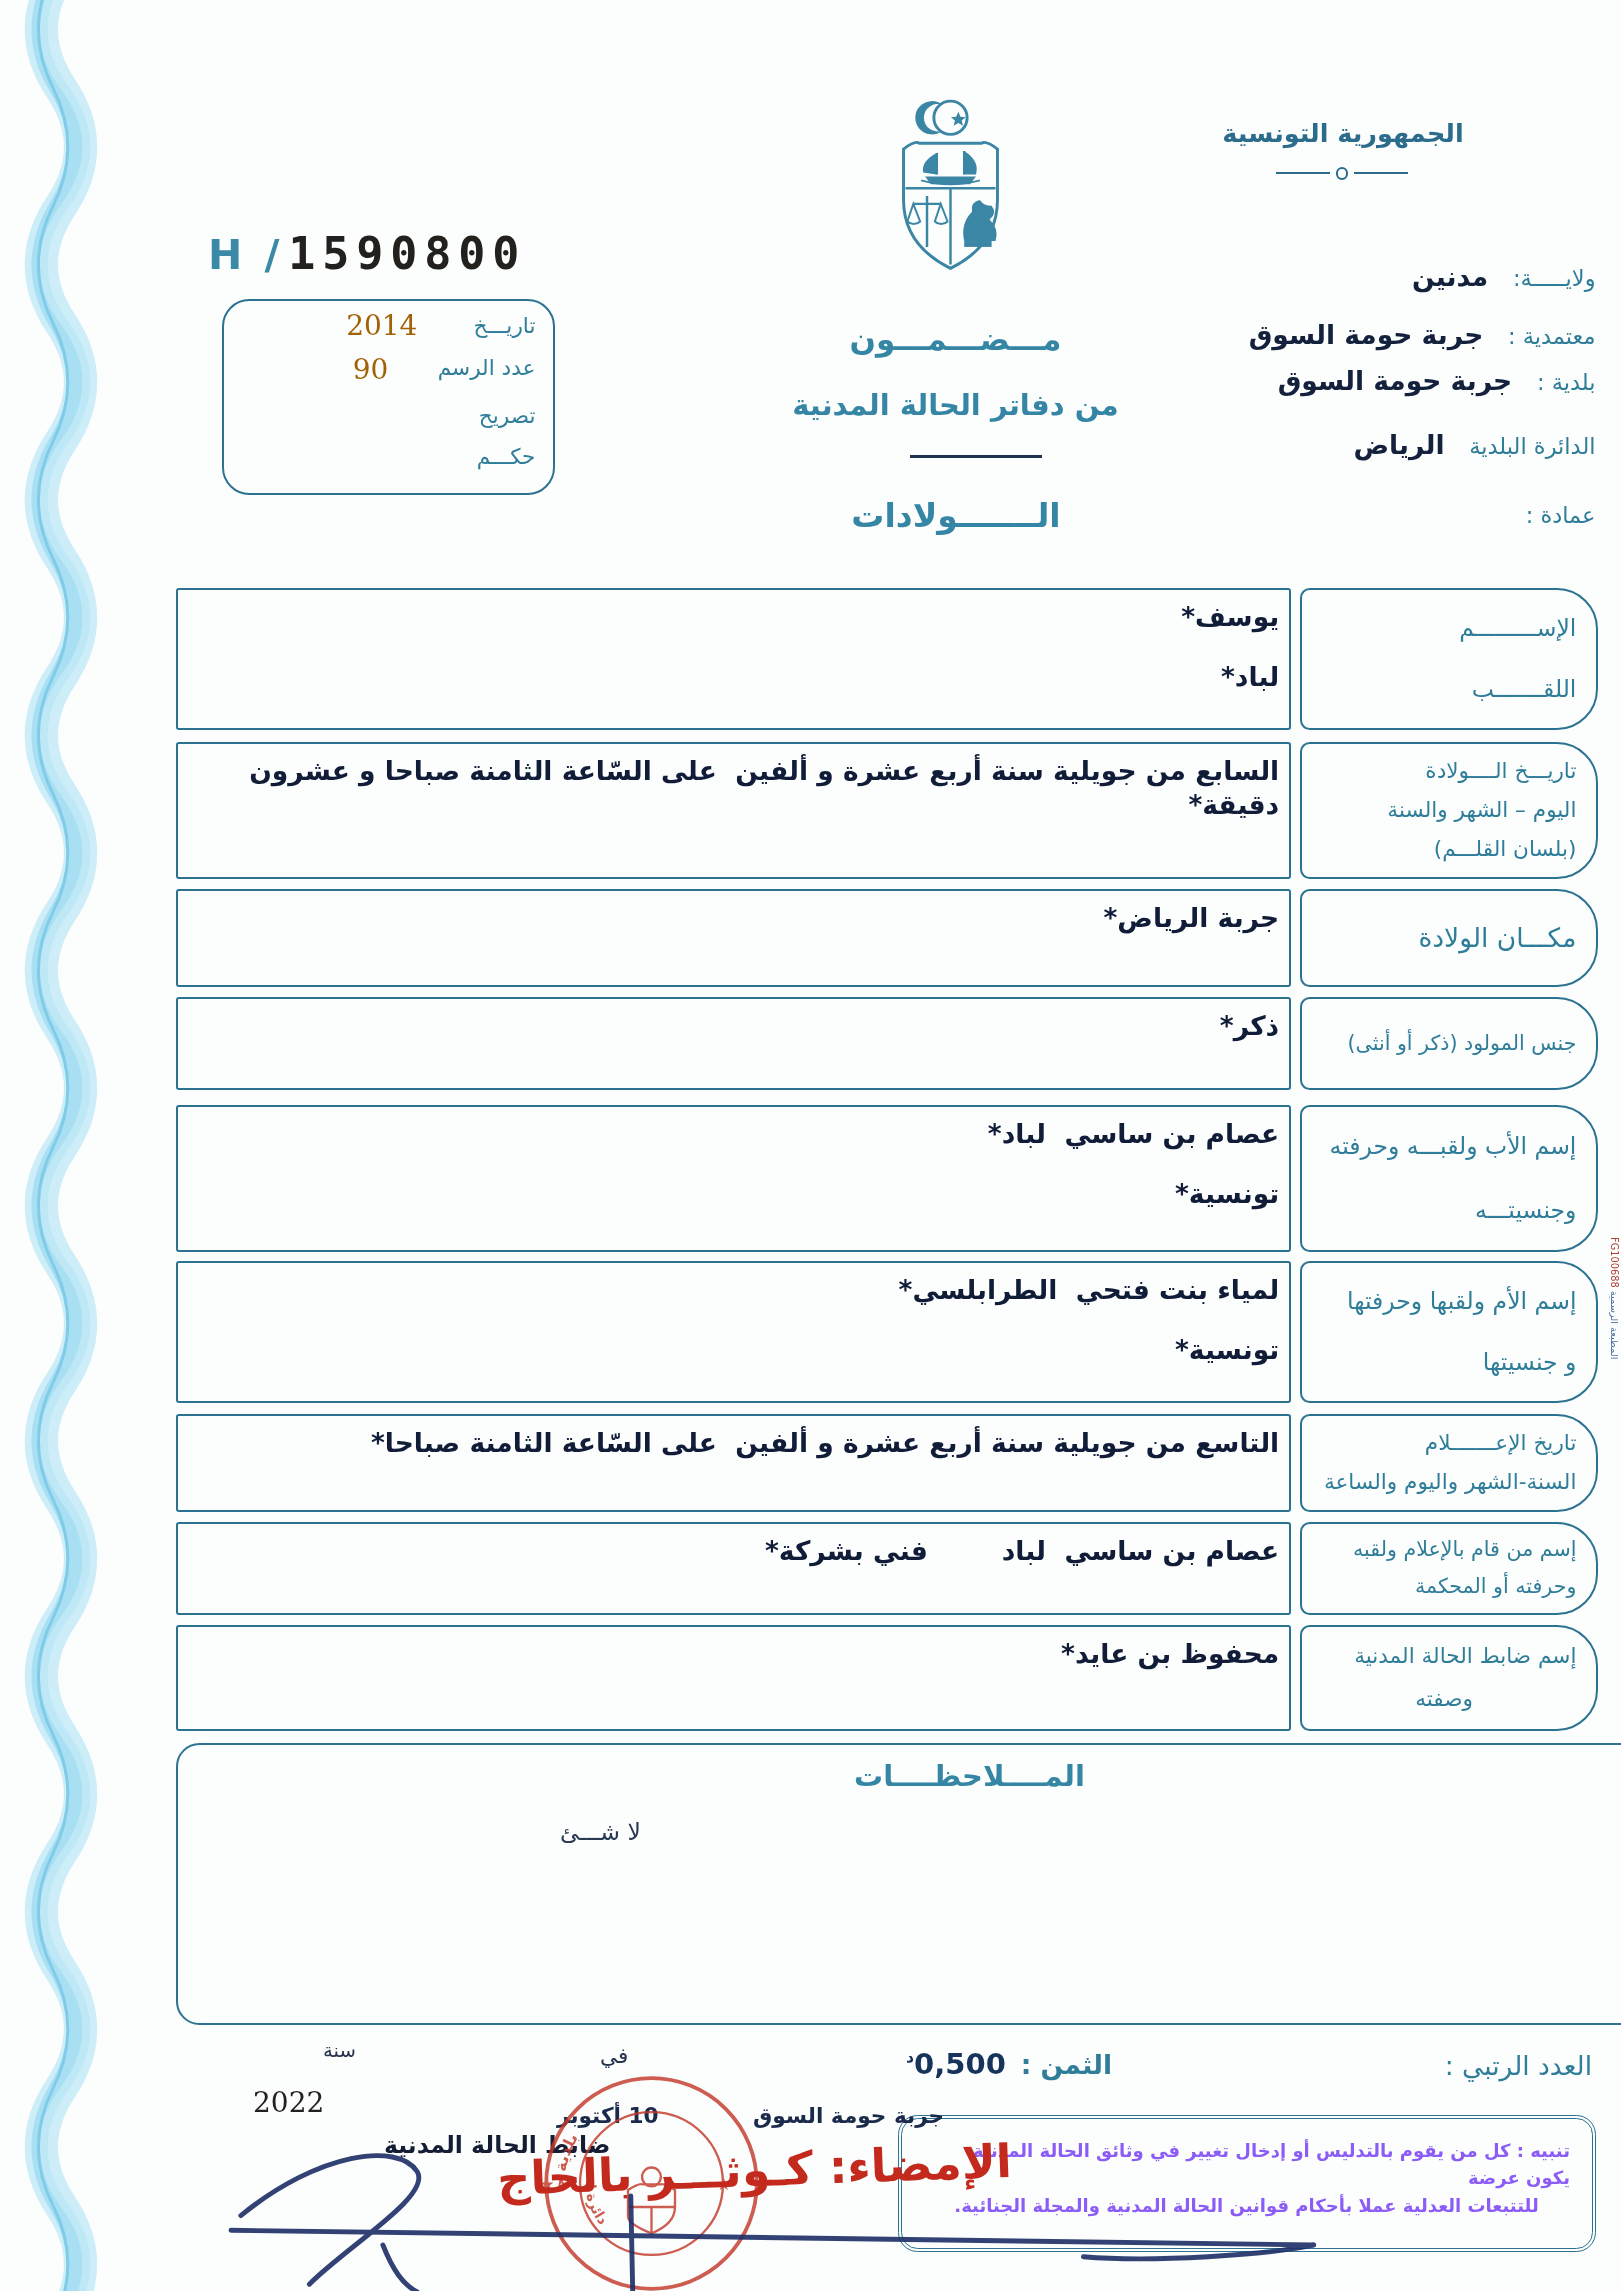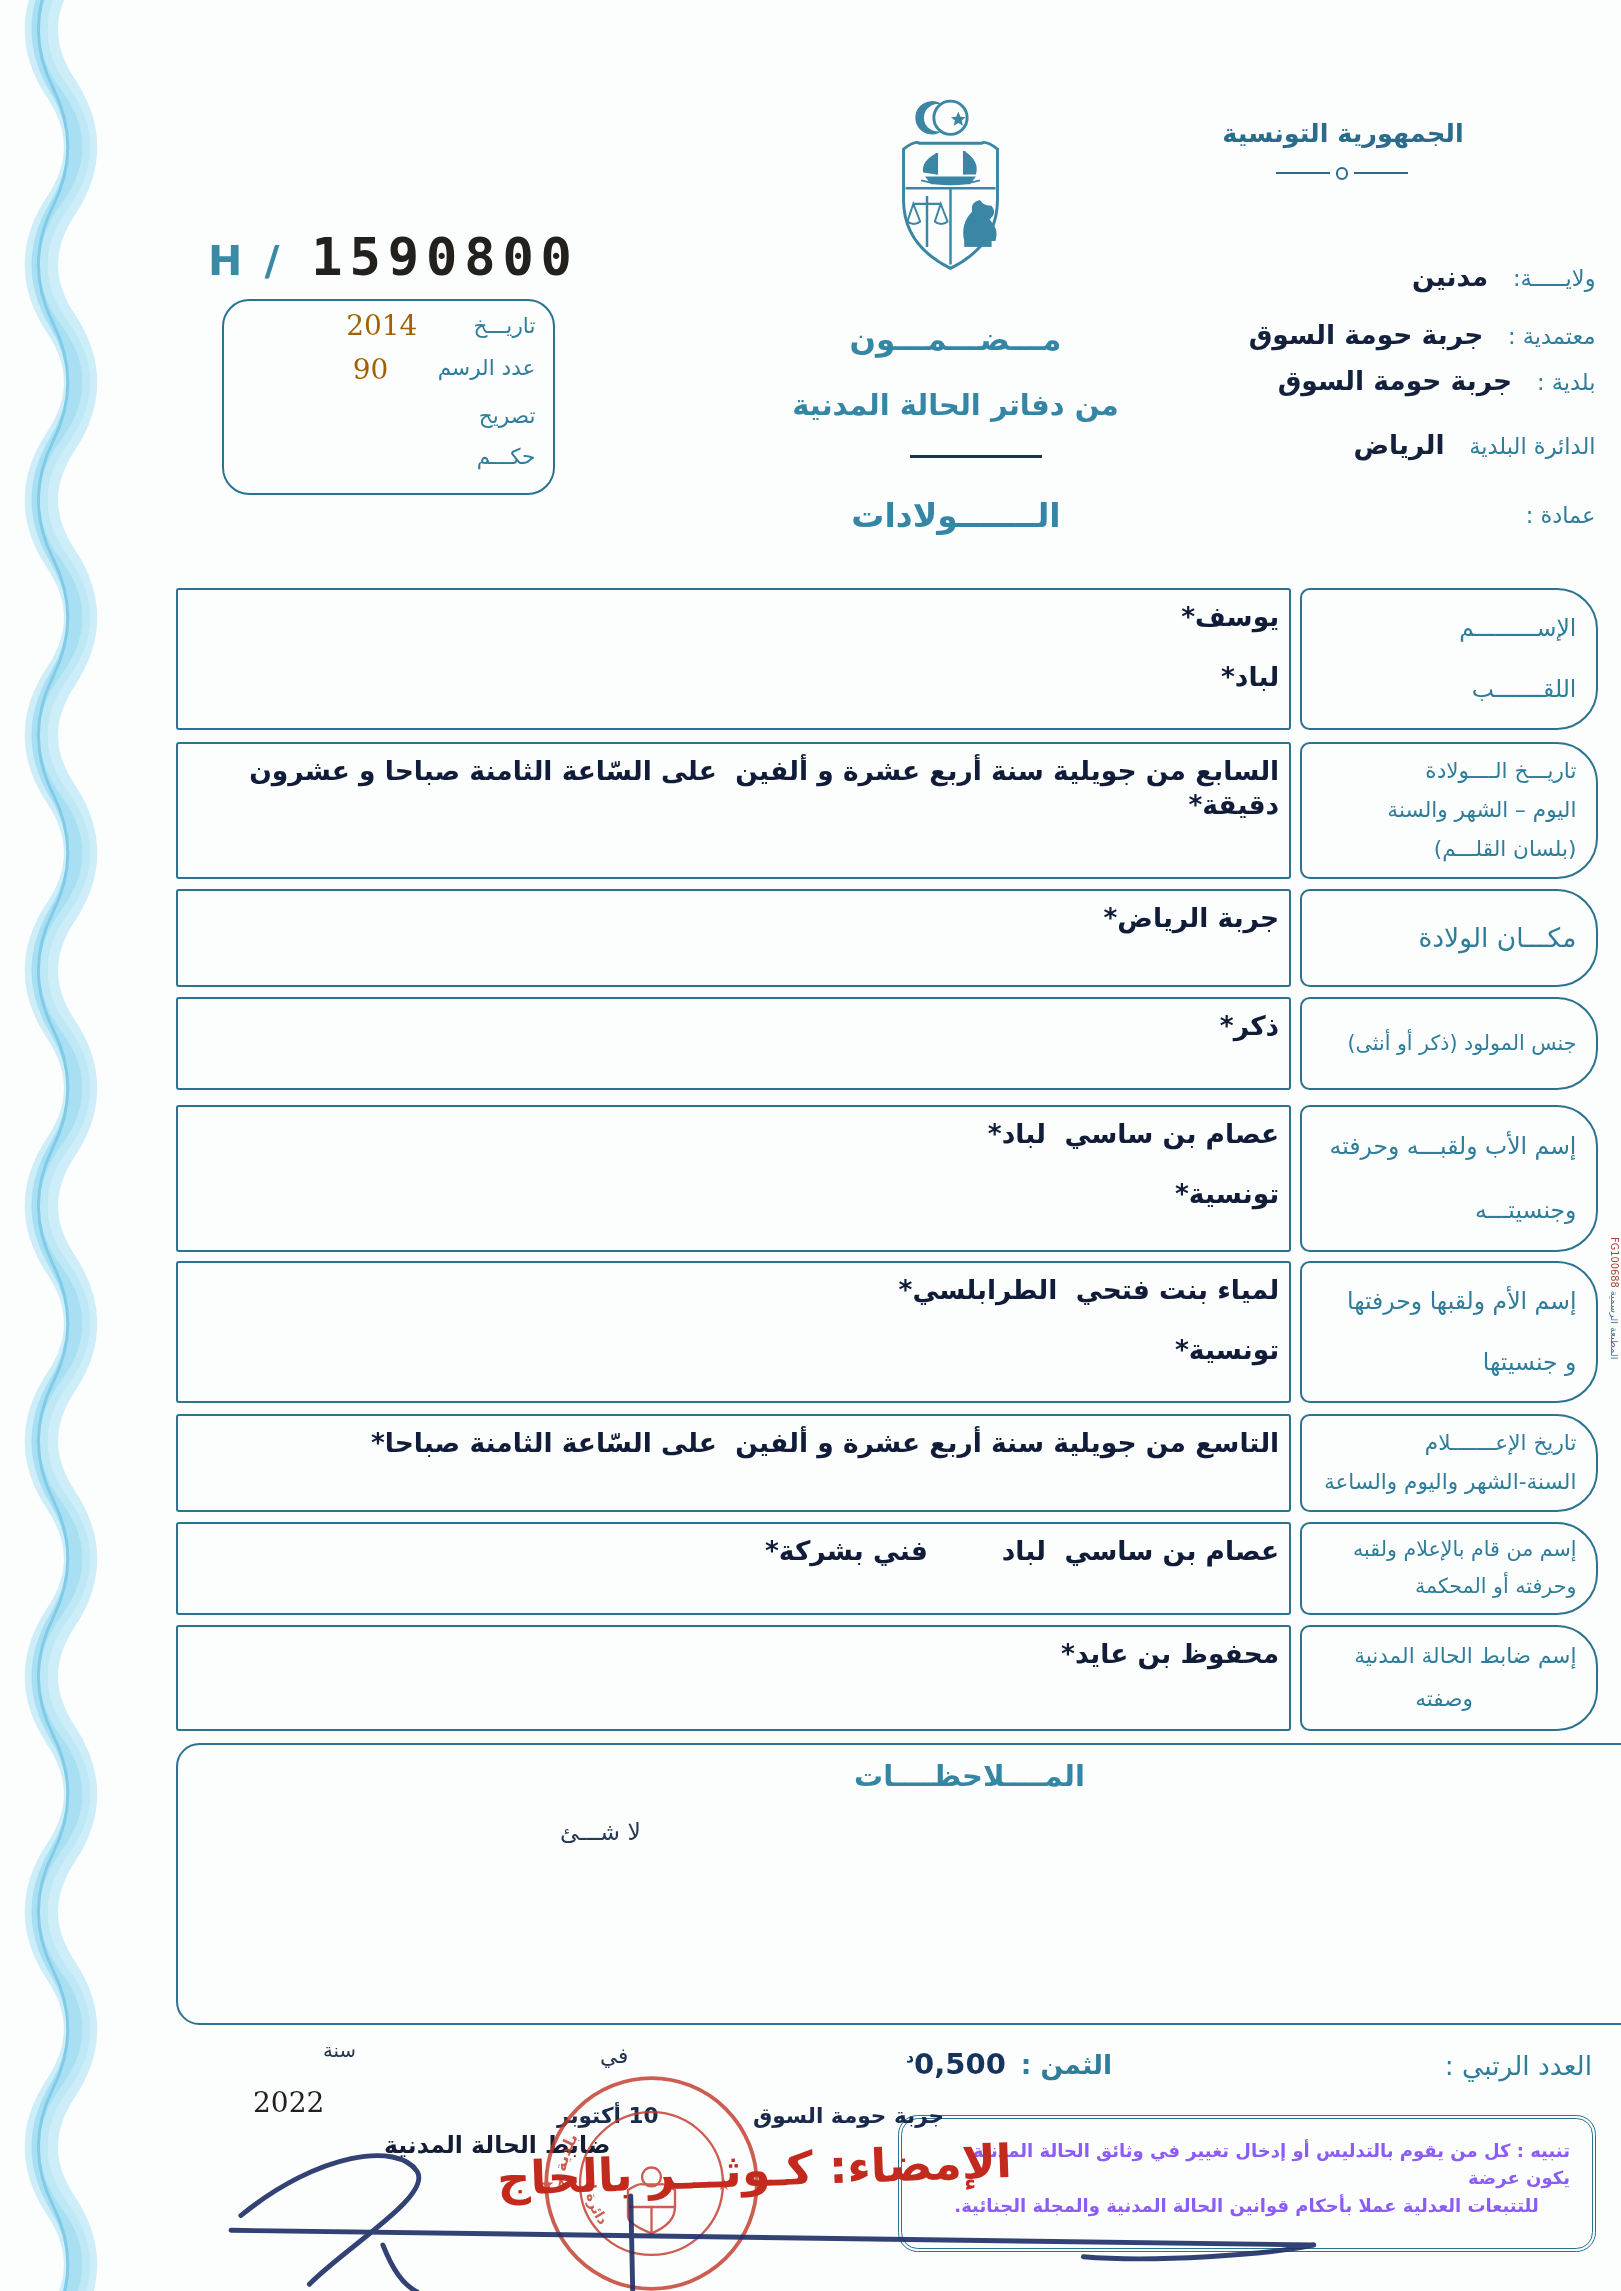--- a/index.html
+++ b/index.html
@@ -6,21 +6,21 @@
   .page{
     position:relative;width:1621px;height:2292px;margin:0 auto;
     background:#fcfdfd;overflow:hidden;
     font-family:"DejaVu Sans",sans-serif;direction:rtl;color:#13203f;
   }
   
   .band{position:absolute;left:0;top:0;width:118px;height:2292px;}
   
   .serial{position:absolute;left:208px;top:227px;direction:ltr;white-space:nowrap;}
   .serial-h{font-size:41px;font-weight:bold;color:#3a8aa6;letter-spacing:3.9px;}
-  .serial-num{font-family:"DejaVu Sans Mono",monospace;font-size:52px;font-weight:bold;color:#23211e;letter-spacing:6.9px;margin-left:23px;}
+  .serial-num{font-family:"DejaVu Sans Mono",monospace;font-size:45px;font-weight:bold;color:#23211e;letter-spacing:6.9px;margin-left:0;}
   
   .regbox{position:absolute;left:222px;top:299px;width:333px;height:196px;
     border:2.9px solid #2b7390;border-radius:27.4px;box-sizing:border-box;}
   .regrow{position:absolute;right:17.6px;left:17.6px;}
   .regrow.y1{top:11.8px;} .regrow.y2{top:54px;} .regrow.y3{top:102px;} .regrow.y4{top:143px;}
   .reg-label{color:#2f7d99;font-size:21.6px;float:right;}
   .reg-value{position:absolute;font-family:"DejaVu Serif",serif;font-size:28px;color:#a16207;}
   .reg-value.year{right:118px;top:-3.9px;}
   .reg-value.act{right:147px;top:-2px;}
   

